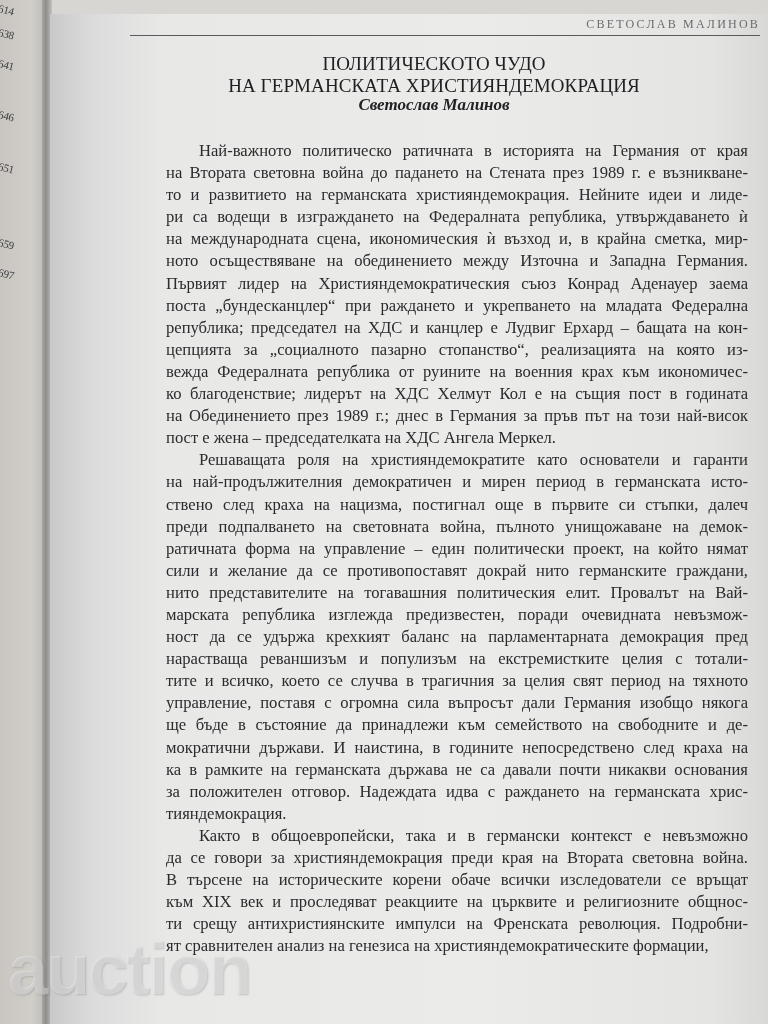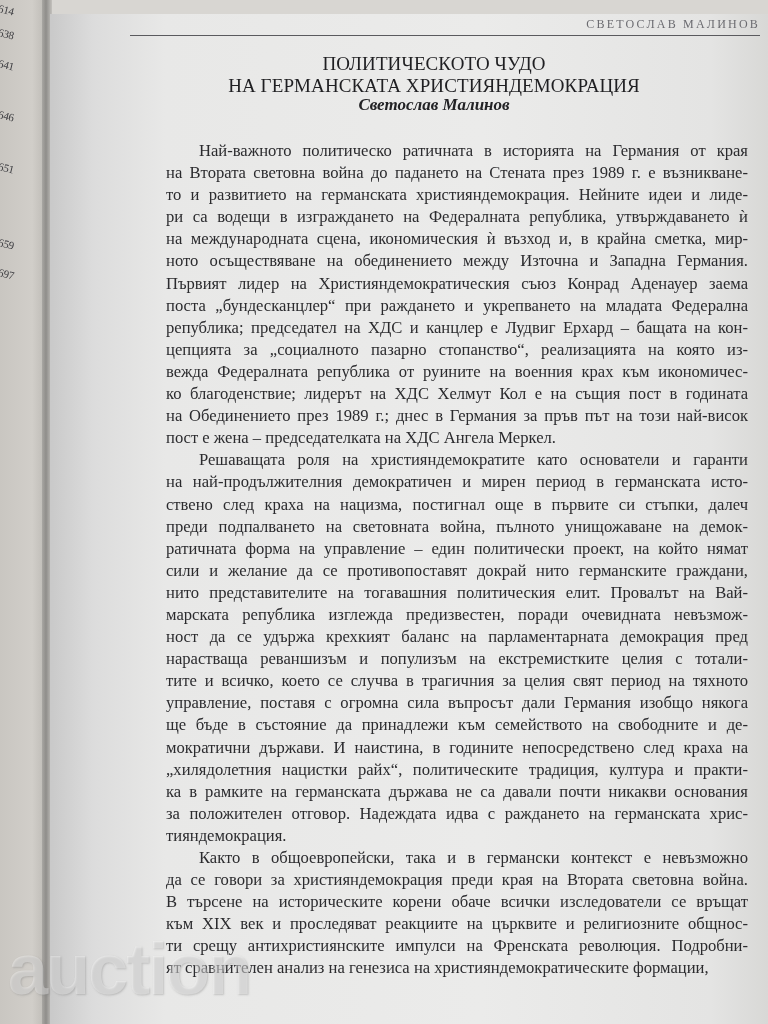--- a/index.html
+++ b/index.html
@@ -171,21 +171,20 @@
         <span class="line">ратичната форма на управление – един политически проект, на който нямат</span>
         <span class="line">сили и желание да се противопоставят докрай нито германските граждани,</span>
         <span class="line">нито представителите на тогавашния политическия елит. Провалът на Вай-</span>
         <span class="line">марската република изглежда предизвестен, поради очевидната невъзмож-</span>
         <span class="line">ност да се удържа крехкият баланс на парламентарната демокрация пред</span>
         <span class="line">нарастваща реваншизъм и популизъм на екстремистките целия с тотали-</span>
         <span class="line">тите и всичко, което се случва в трагичния за целия свят период на тяхното</span>
         <span class="line">управление, поставя с огромна сила въпросът дали Германия изобщо някога</span>
         <span class="line">ще бъде в състояние да принадлежи към семейството на свободните и де-</span>
         <span class="line">мократични държави. И наистина, в годините непосредствено след краха на</span>
-        <span class="line">„хилядолетния нацистки райх“, политическите традиция, култура и практи-</span>
         <span class="line">ка в рамките на германската държава не са давали почти никакви основания</span>
         <span class="line">за положителен отговор. Надеждата идва с раждането на германската хрис-</span>
         <span class="line last">тияндемокрация.</span>
       </div>
       <div>
         <span class="line indent">Както в общоевропейски, така и в германски контекст е невъзможно</span>
         <span class="line">да се говори за християндемокрация преди края на Втората световна война.</span>
         <span class="line">В търсене на историческите корени обаче всички изследователи се връщат</span>
         <span class="line">към XIX век и проследяват реакциите на църквите и религиозните общнос-</span>
         <span class="line">ти срещу антихристиянските импулси на Френската революция. Подробни-</span>

